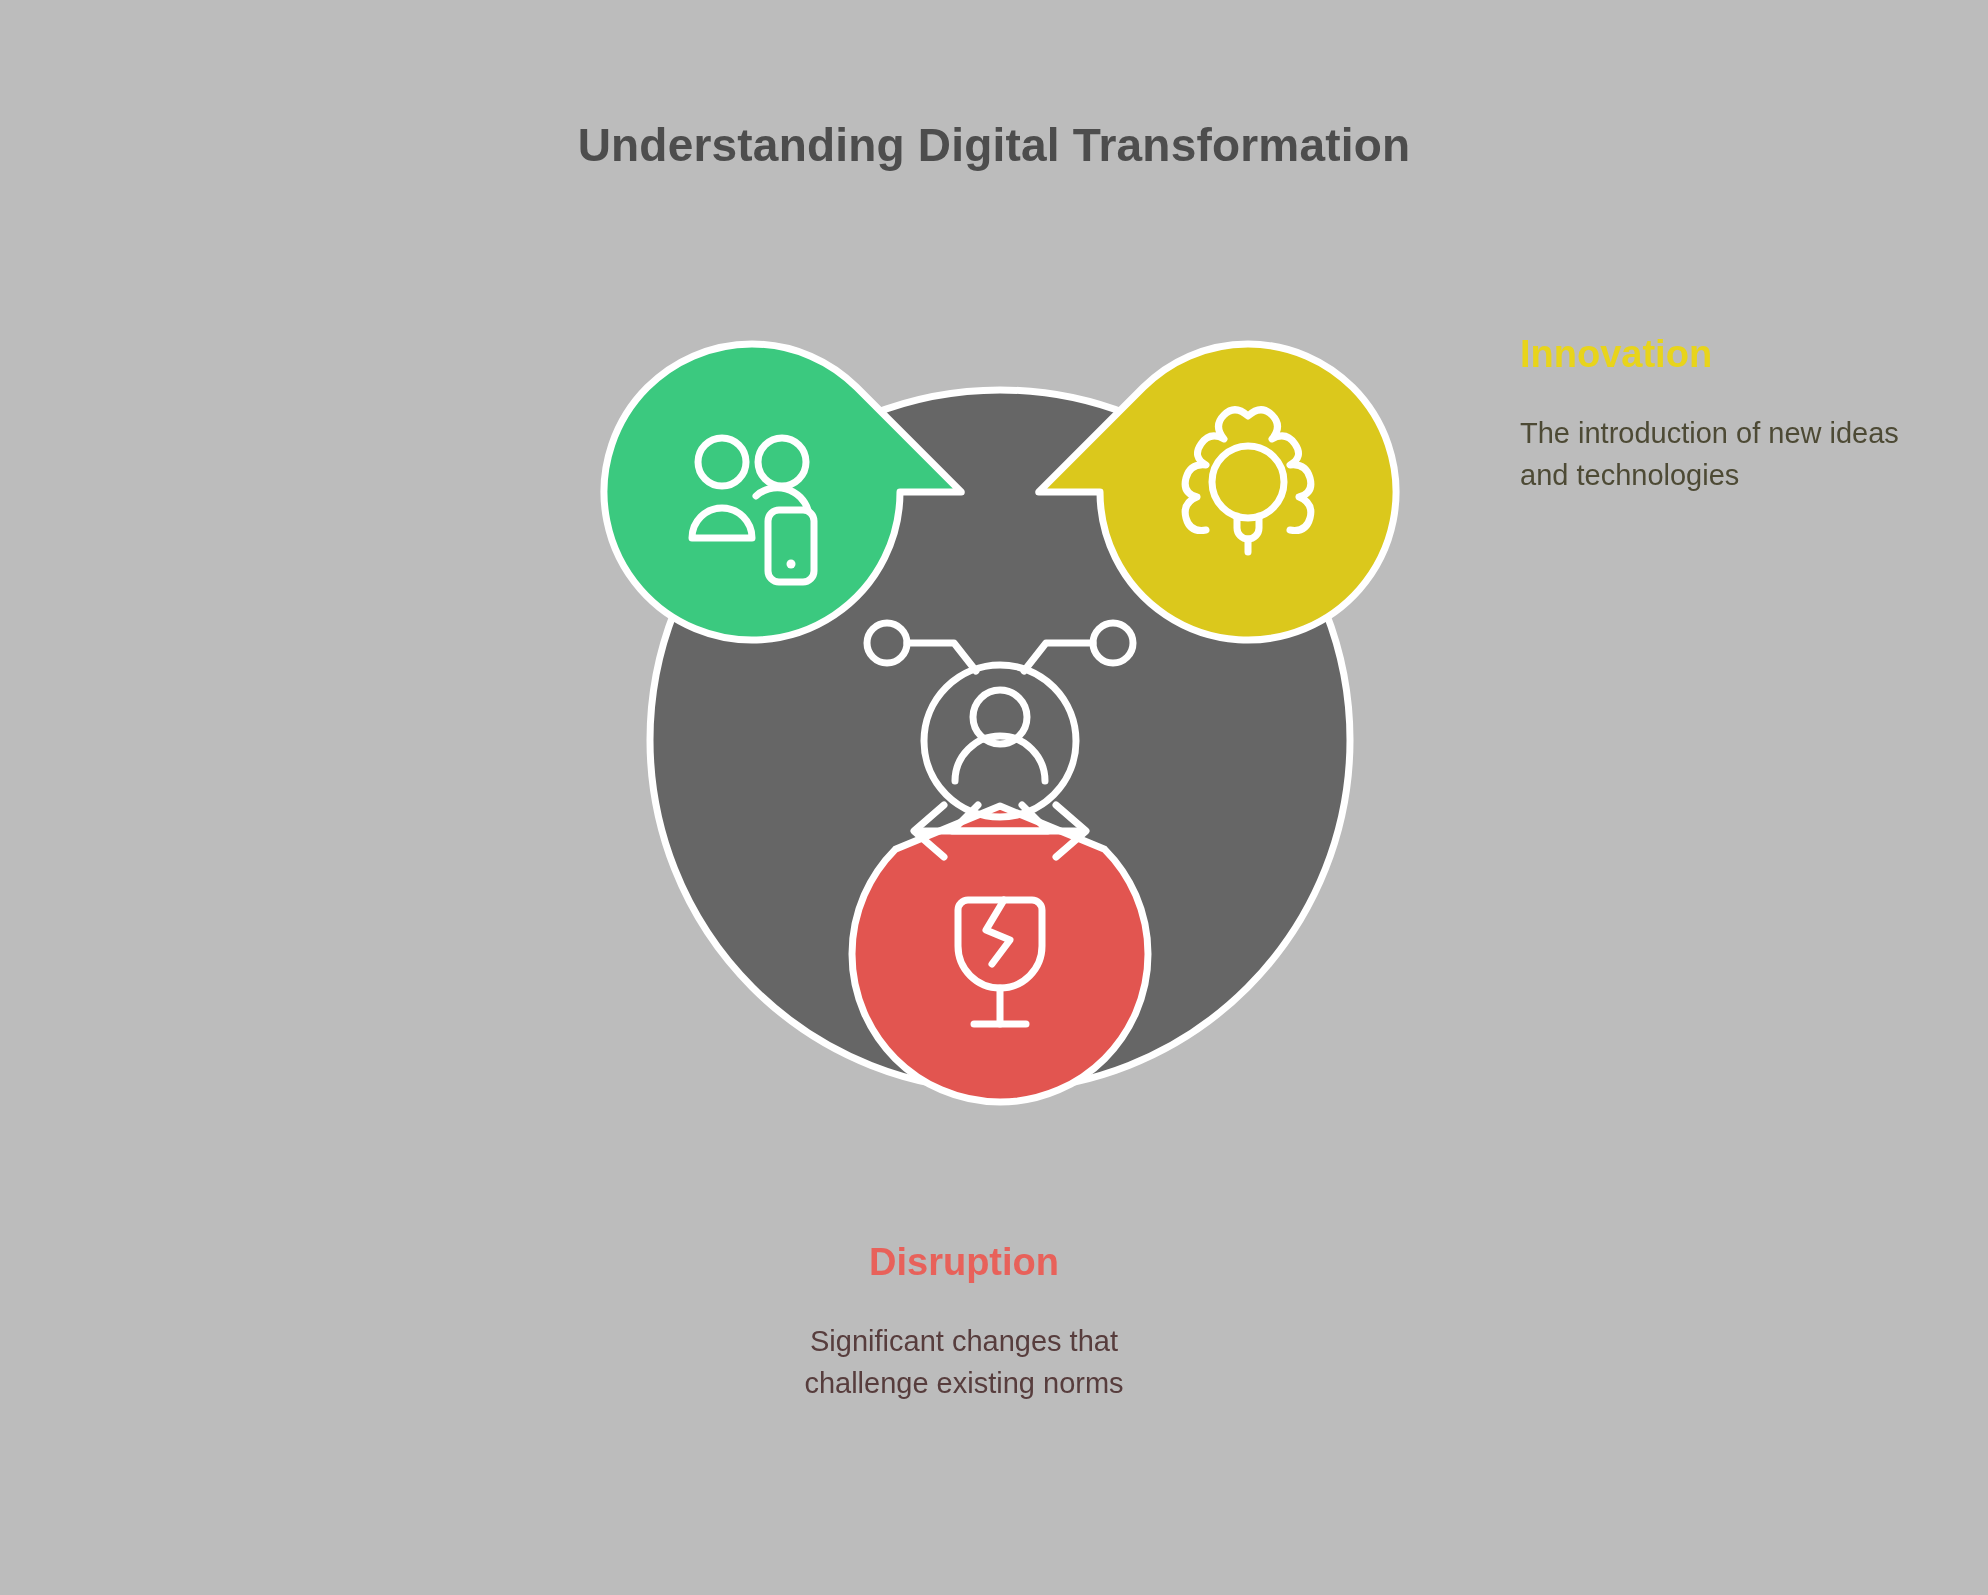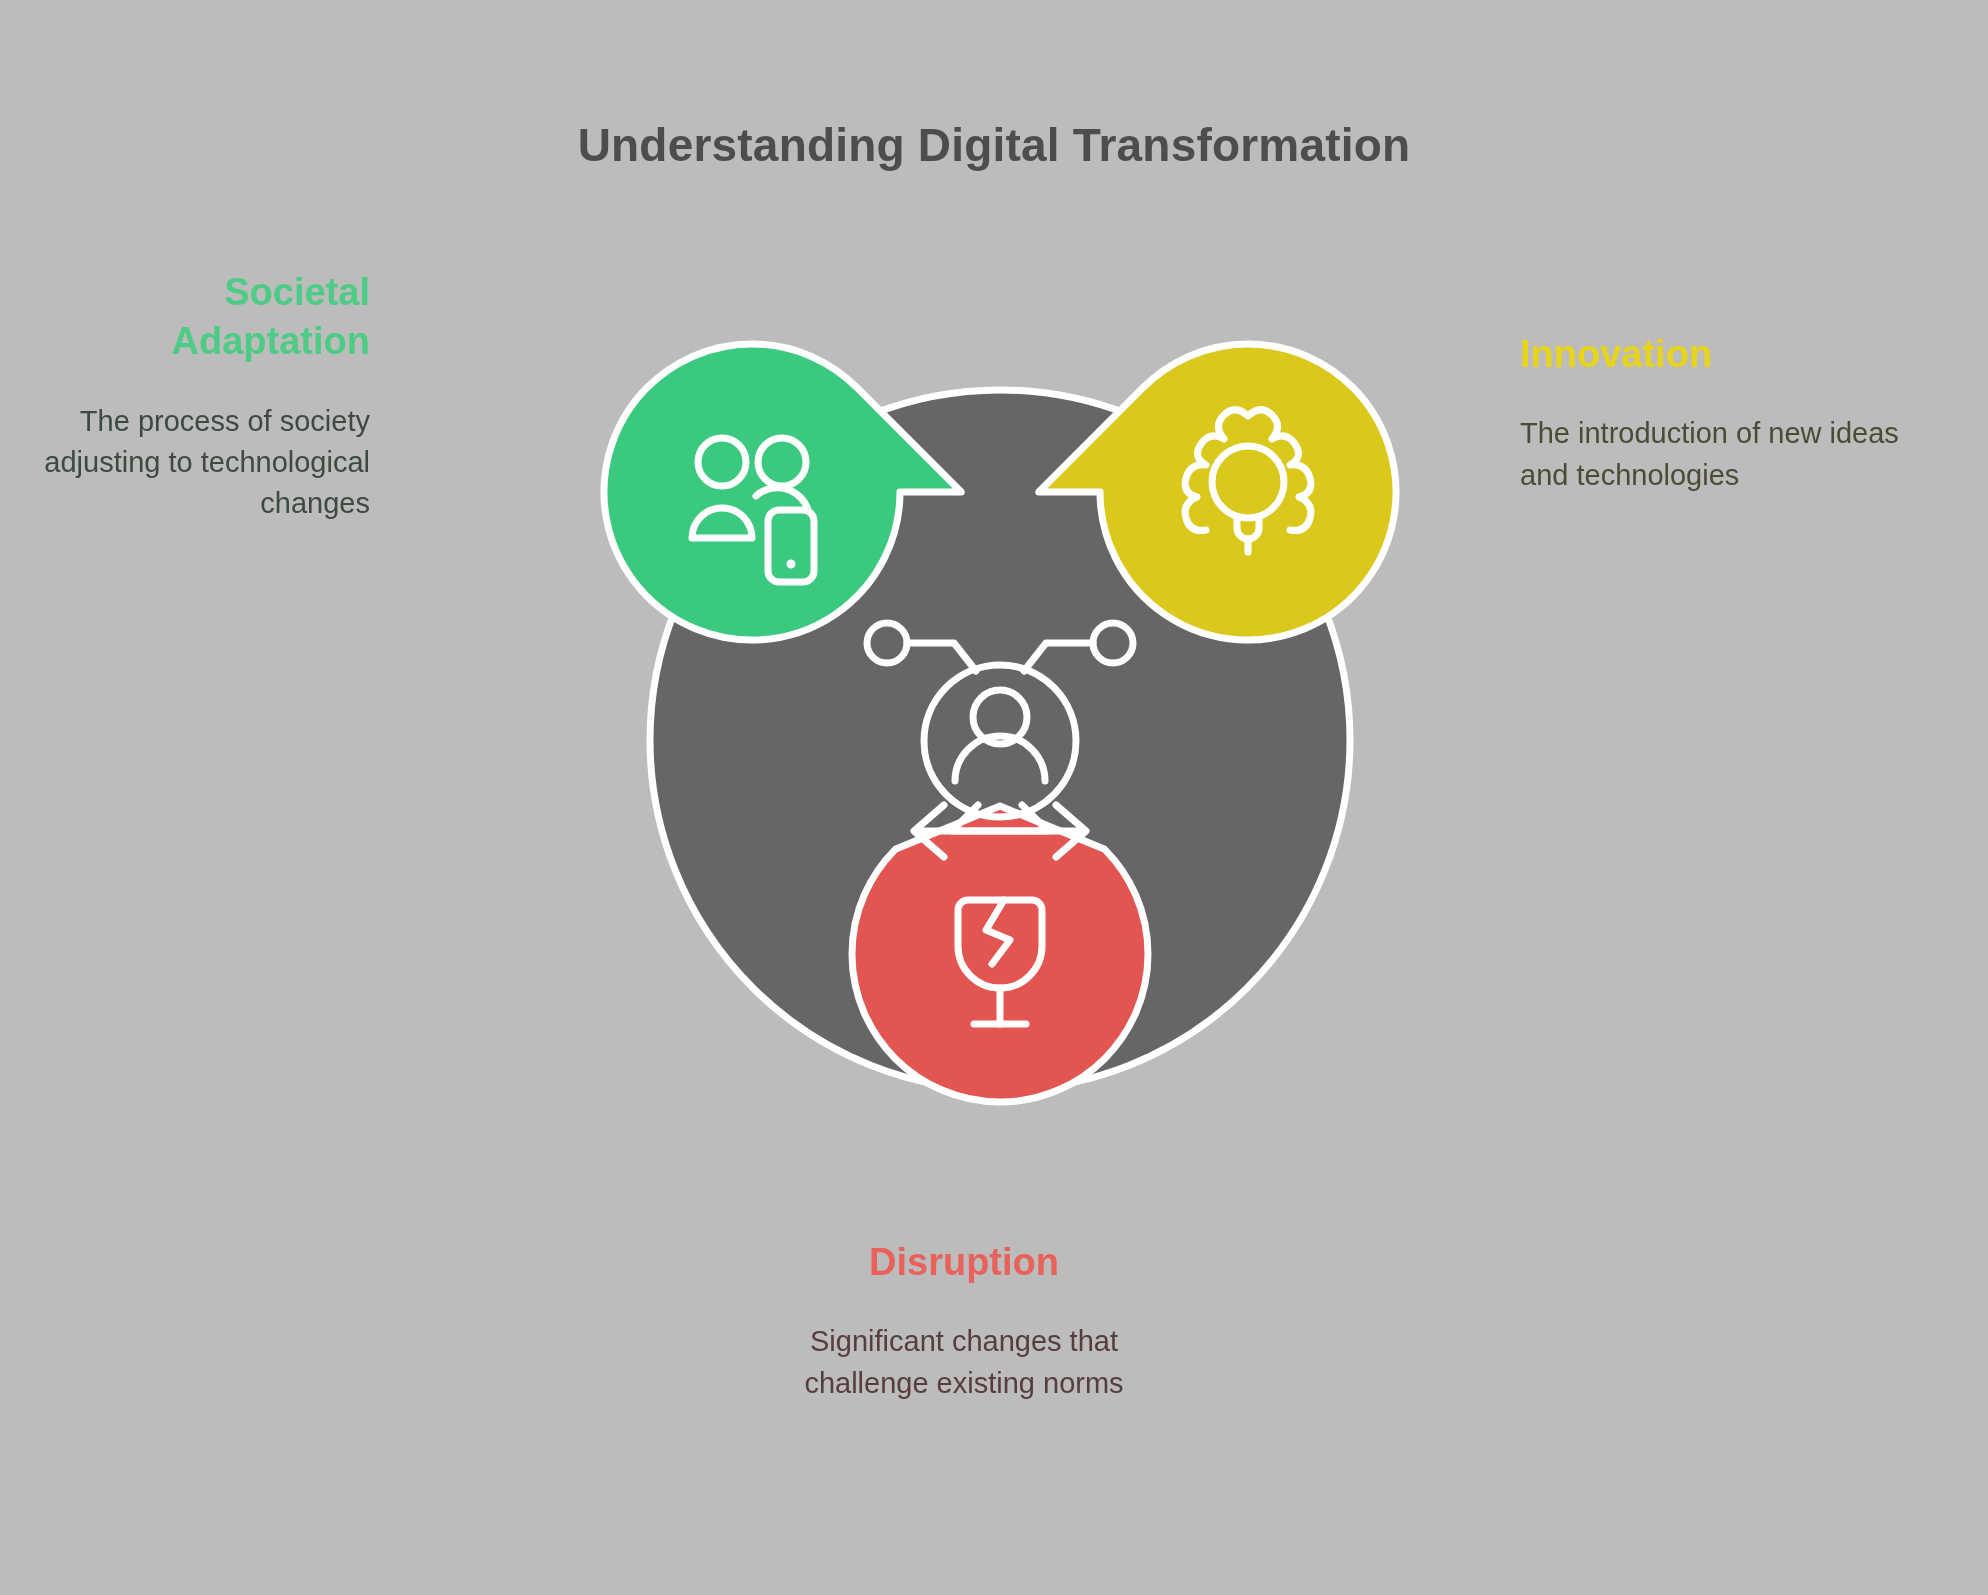--- a/index.html
+++ b/index.html
@@ -181,24 +181,20 @@
         <path d="M 22,70 L 48,96 L -84,96"></path>
         <path d="M -56,70 L -86,96 L -56,122"></path>
 
         <path d="M -22,70 L -48,96 L 84,96"></path>
         <path d="M 56,70 L 86,96 L 56,122"></path>
       </g>
 
     </svg>
   </div>
 
-  <div class="block block-left">
-    <p class="heading">Societal Adaptation</p>
-    <p class="body">The process of society adjusting to technological changes</p>
-  </div>
 
   <div class="block block-bottom">
     <p class="heading">Disruption</p>
     <p class="body">Significant changes that challenge existing norms</p>
   </div>
 
   <div class="block block-right">
     <p class="heading">Innovation</p>
     <p class="body">The introduction of new ideas and technologies</p>
   </div>

